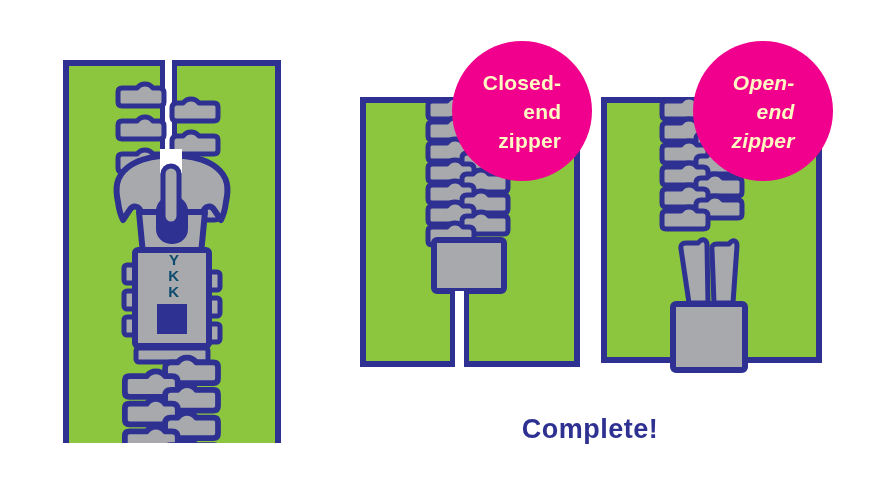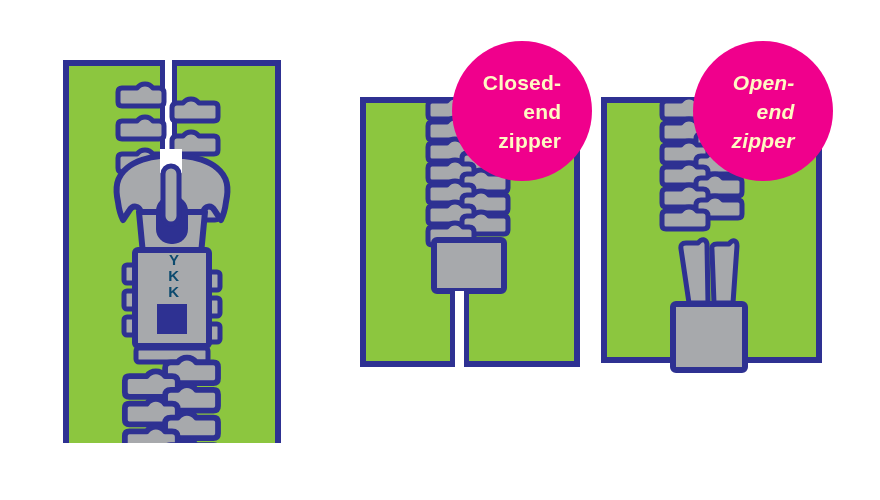--- a/index.html
+++ b/index.html
@@ -138,14 +138,15 @@
     <span>Closed-
 end
 zipper</span>
   </div>
   <div class="badge badge-open">
     <span>Open-
 end
 zipper</span>
   </div>
 
+  <div class="caption">Complete!</div>
 
 </div>
 
 </body></html>

